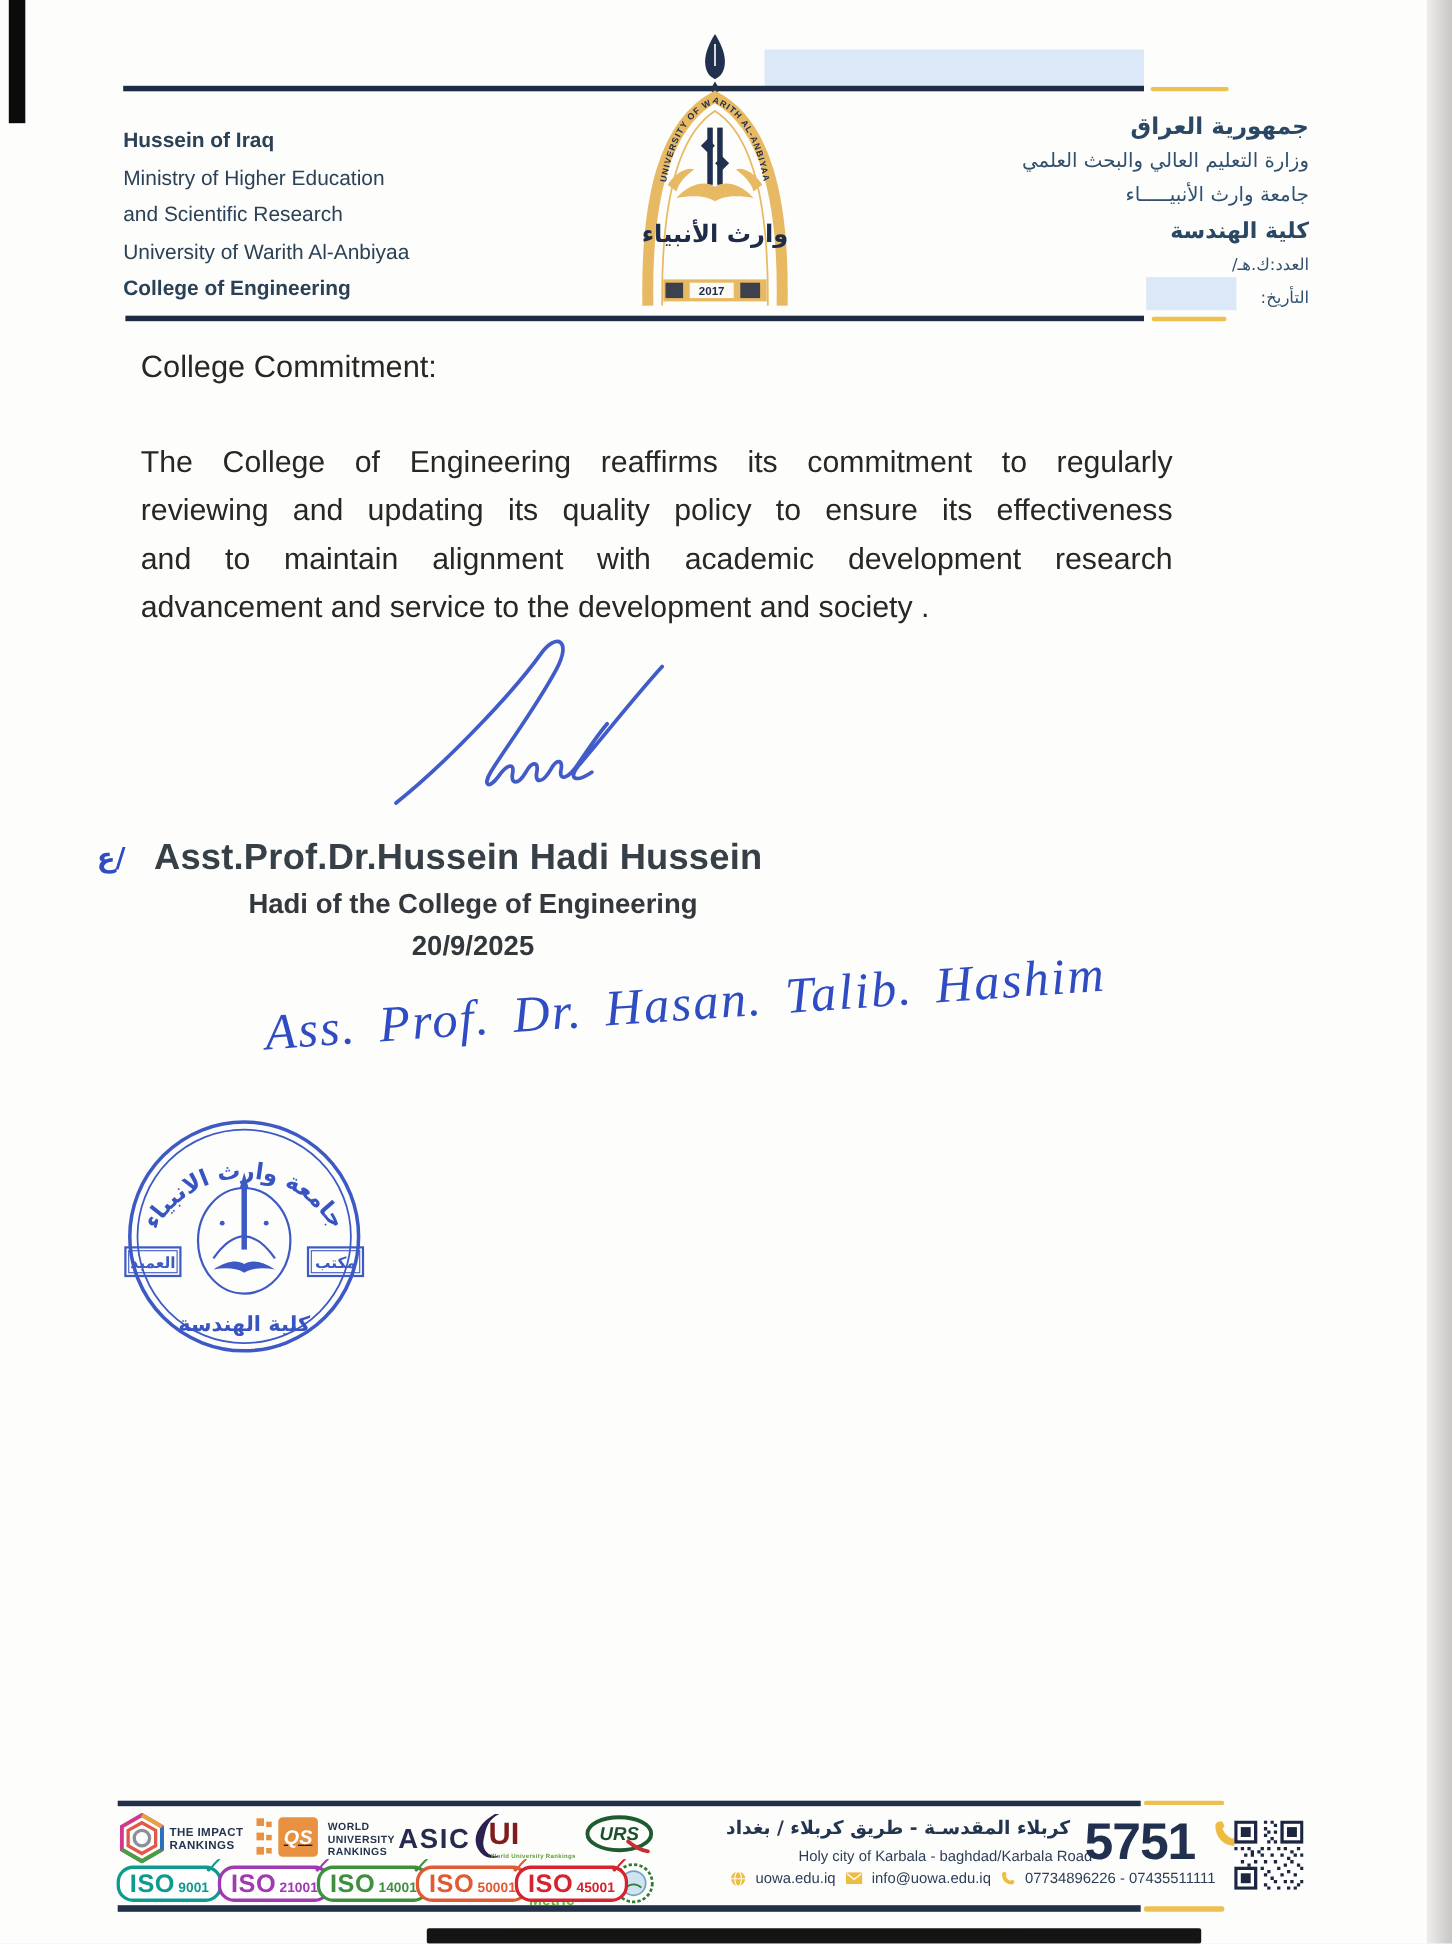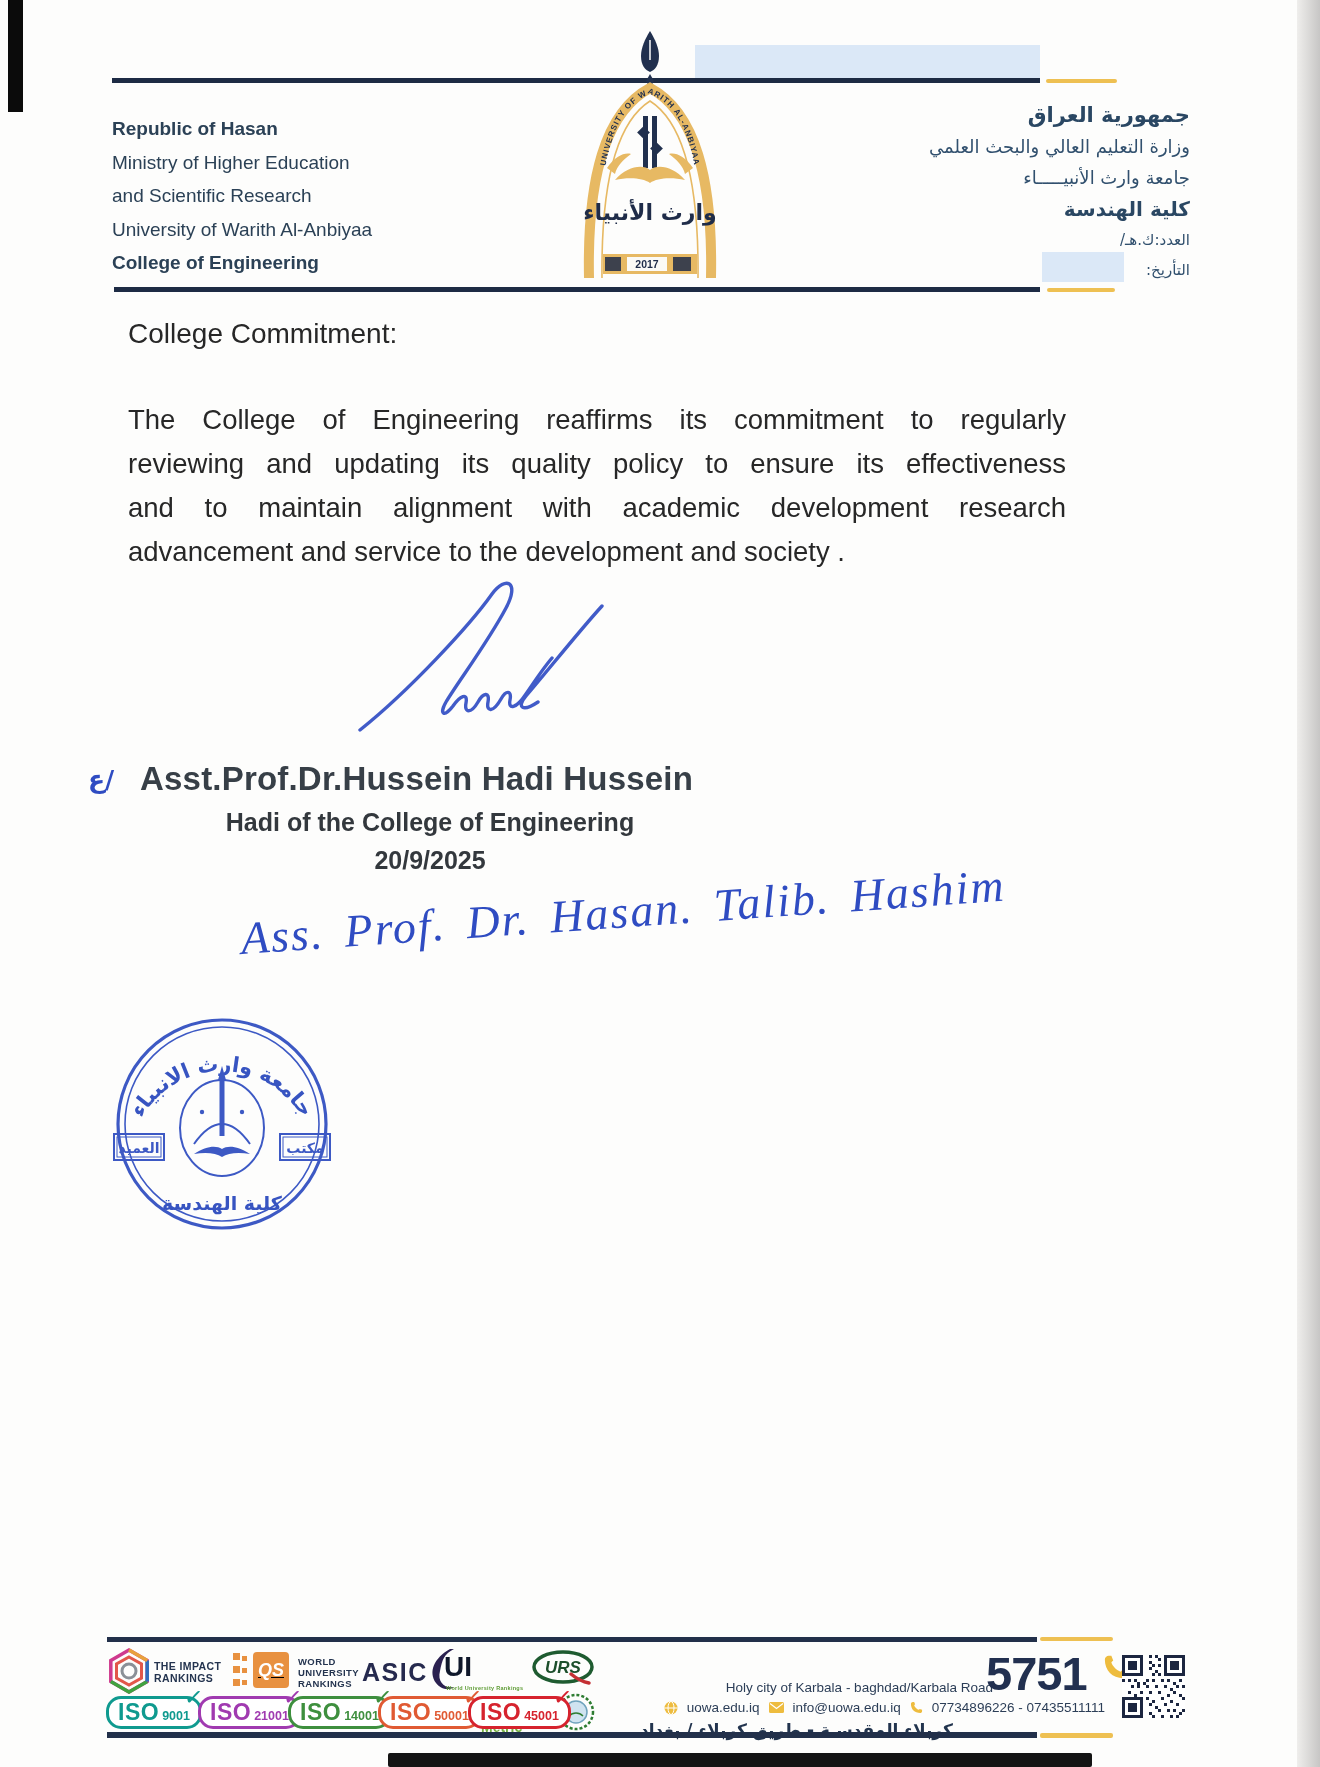--- a/index.html
+++ b/index.html
@@ -25,21 +25,21 @@
   .mark{font-family:"DejaVu Sans",sans-serif;font-size:25px;font-weight:bold;}
   .name{font-size:33px;font-weight:bold;color:#373f47;letter-spacing:.2px;}
   .center-block{width:660px;text-align:center;}
   .dean{font-size:25px;font-weight:bold;color:#33383d;}
   .hand{font-family:"Liberation Serif",serif;font-style:italic;font-size:46px;
         letter-spacing:2px;word-spacing:7px;white-space:nowrap;
         transform:rotate(-4deg);transform-origin:0 80%;}
   .badge-txt{font-size:10.5px;font-weight:bold;color:#24344f;line-height:12px;letter-spacing:.4px;}
   .qs-txt{font-size:9.5px;font-weight:bold;color:#24344f;line-height:11px;letter-spacing:.4px;}
   .asic{font-size:25px;font-weight:bold;color:#262a4e;letter-spacing:1.5px;}
-  .ui{font-size:28px;font-weight:bold;color:#0f172a;}
+  .ui{font-size:28px;font-weight:bold;color:#7f1d1d;}
   .gm{font-size:14px;font-weight:bold;color:#76b043;line-height:13px;}
   .gm-sub{font-size:5.5px;font-weight:bold;color:#5d9b33;letter-spacing:.3px;}
   .isobadge{position:absolute;top:1696px;height:27px;border:3px solid;border-radius:15px;
             padding:0 9px;display:flex;align-items:baseline;font-weight:bold;background:#fff;}
   .iso-label{font-size:23px;letter-spacing:.5px;line-height:27px;}
   .iso-num{font-size:12.5px;margin-left:3px;}
   .iso-check{position:absolute;top:-15px;right:-4px;font-size:23px;font-weight:bold;
              font-family:"DejaVu Sans",sans-serif;transform:rotate(6deg);}
   .addr-ar{font-size:17px;font-weight:bold;color:#22344e;}
   .addr-en{font-size:13.5px;color:#2c3e57;}
@@ -55,21 +55,21 @@
 
   <div class="abs" style="left:8px;top:0;width:15px;height:112px;background:#0b0b0b;"></div>
   <div class="abs" style="left:1297px;top:0;width:23px;height:1767px;background:linear-gradient(to right,#efeeec,#c7c6c5);"></div>
   <div class="abs" style="left:388px;top:1753px;width:704px;height:14px;background:#141414;border-radius:2px;"></div>
 
   <div class="abs bluebox" style="left:695px;top:45px;width:345px;height:35px;"></div>
   <div class="abs hline" style="left:112px;top:78px;width:928px;"></div>
   <div class="abs gline" style="left:1046px;top:79px;width:71px;"></div>
 
   <div class="abs en-head" style="left:112px;top:112px;">
-    <div class="b">Republic of Hasan</div>
+    <div class="b">Hussein of Iraq</div>
     <div>Ministry of Higher Education</div>
     <div>and Scientific Research</div>
     <div>University of Warith Al-Anbiyaa</div>
     <div class="b">College of Engineering</div>
   </div>
 
   <svg class="abs" style="left:575px;top:28px;" width="150" height="250" viewBox="0 0 150 250">
     <defs>
         <path id="lgarc" d="M24 215 C26 115 44 78 75 66 C106 78 124 115 126 215" fill="none"></path>
       </defs>
@@ -236,21 +236,21 @@
     <span class="iso-label">ISO</span>
     <span class="iso-num">50001</span>
     <span class="iso-check">✓</span>
   </div>
   <div class="isobadge" style="left: 468px; color: rgb(214, 35, 46); border-color: rgb(214, 35, 46);">
     <span class="iso-label">ISO</span>
     <span class="iso-num">45001</span>
     <span class="iso-check">✓</span>
   </div>
 
-  <div class="abs ar addr-ar" style="left:640px;top:1720px;width:353px;text-align:left;direction:rtl;">كربلاء المقدسـة - طريق كربلاء / بغداد</div>
+  <div class="abs ar addr-ar" style="left:640px;top:1652px;width:353px;text-align:center;direction:rtl;">كربلاء المقدسـة - طريق كربلاء / بغداد</div>
   <div class="abs addr-en" style="left:640px;top:1680px;width:353px;text-align:right;">Holy city of Karbala - baghdad/Karbala Road</div>
 
   <div class="abs contact" style="left:640px;top:1700px;width:465px;">
     <svg width="14" height="14" viewBox="0 0 14 14">
       <circle cx="7" cy="7" r="6.5" fill="#eebc3e"></circle>
       <ellipse cx="7" cy="7" rx="3" ry="6.5" fill="none" stroke="#fff" stroke-width="1"></ellipse>
       <line x1="0.5" y1="7" x2="13.5" y2="7" stroke="#fff" stroke-width="1"></line>
     </svg>
     <span>uowa.edu.iq</span>
     <svg width="15" height="11" viewBox="0 0 15 11">

